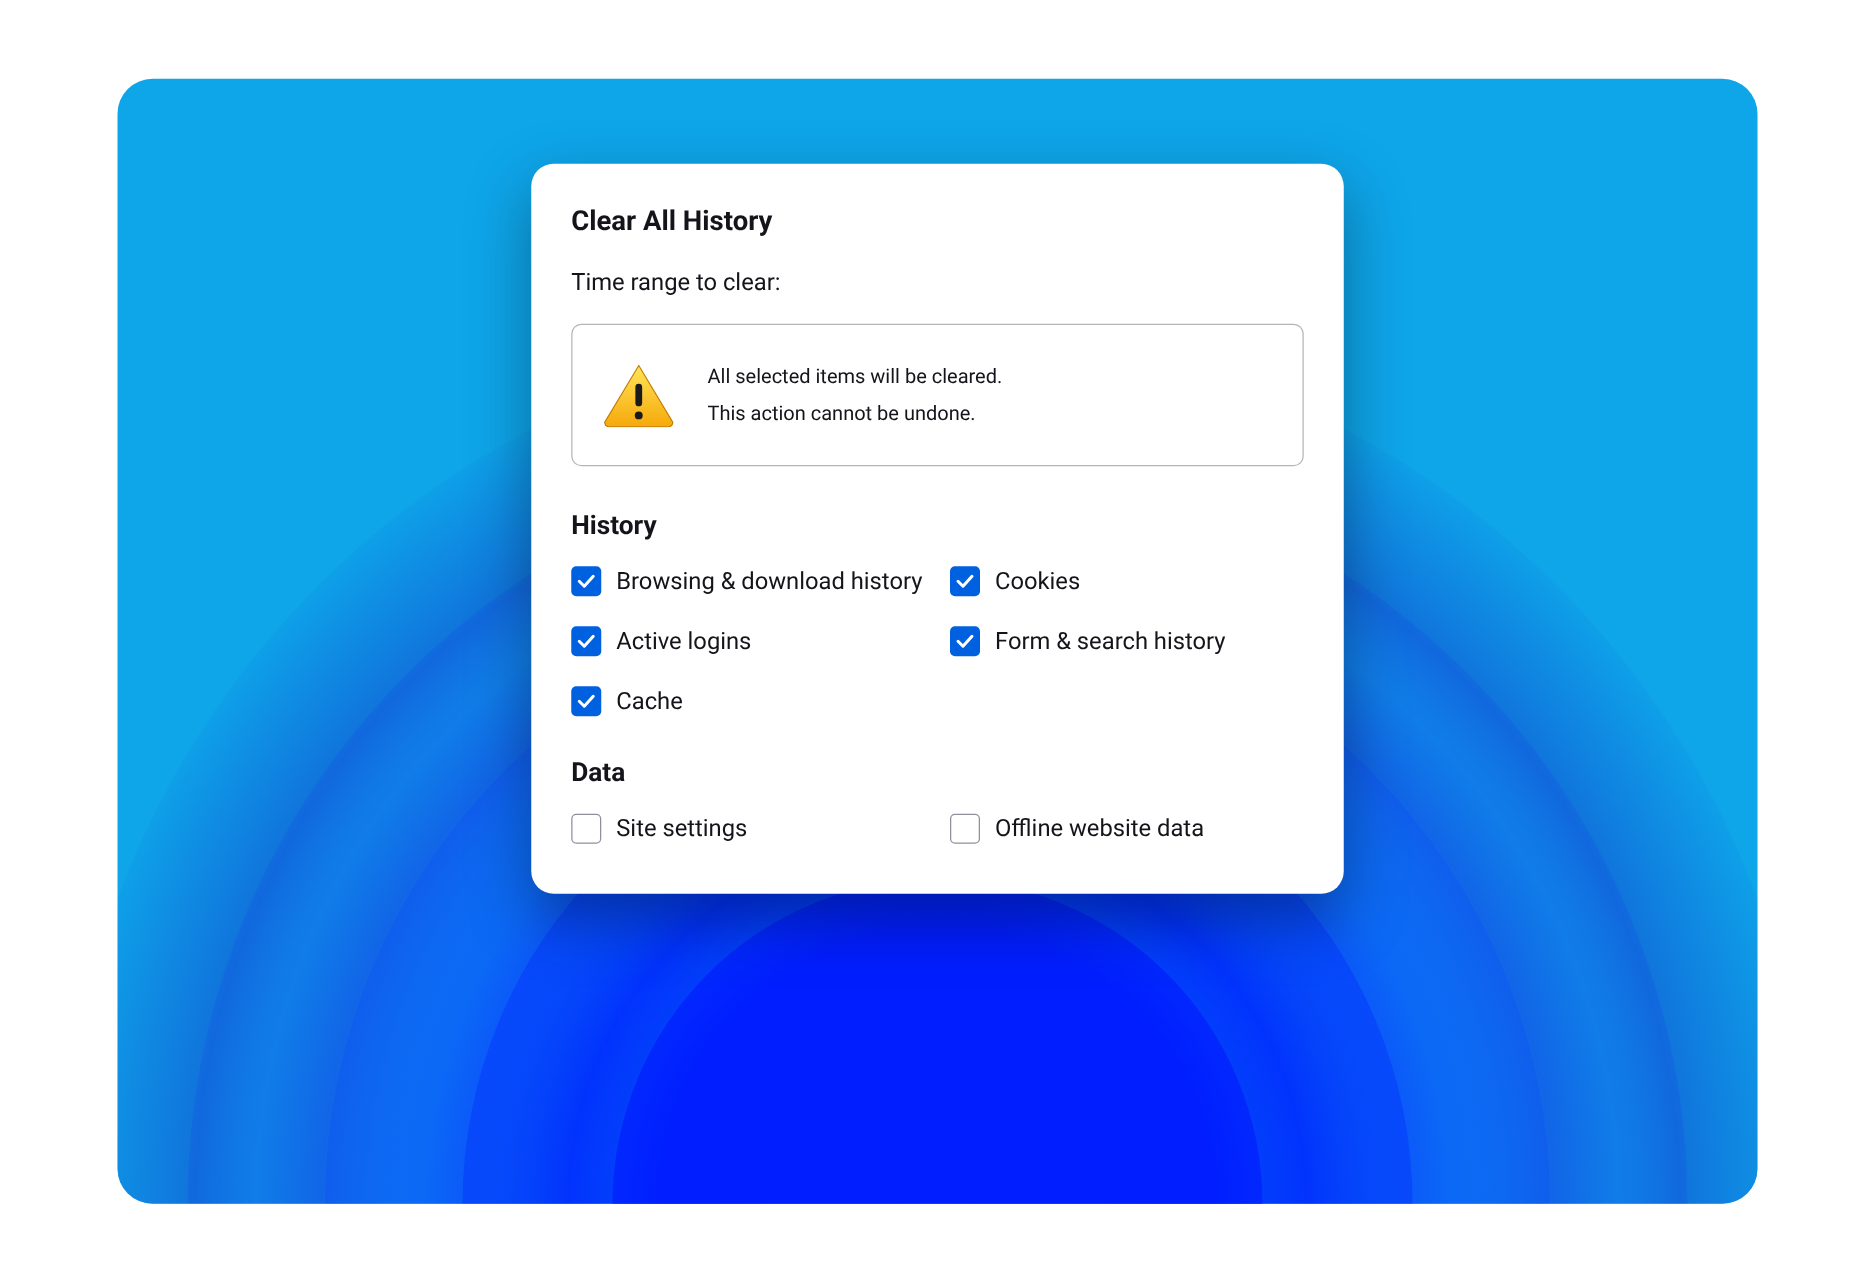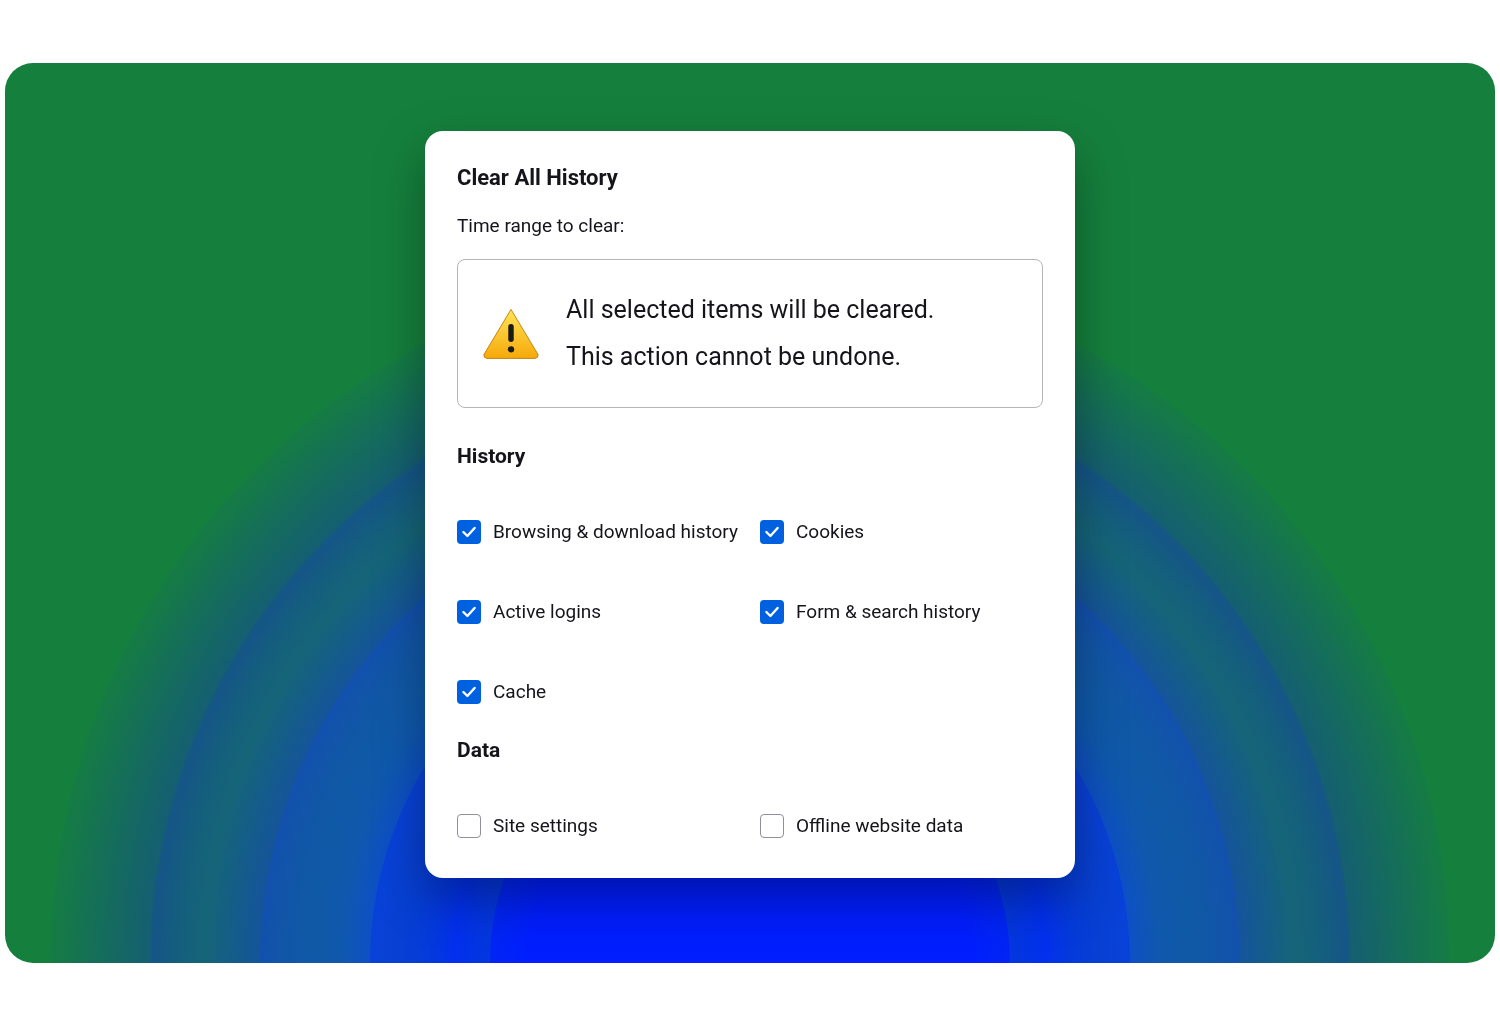--- a/index.html
+++ b/index.html
@@ -6,24 +6,24 @@
     body {
       font-family: -apple-system, BlinkMacSystemFont, "Segoe UI", Roboto, sans-serif;
       width: 1500px;
       height: 1025px;
       display: flex;
       align-items: center;
       justify-content: center;
       background: #fff;
     }
     .outer-frame {
-      width: 1490px;
+      width: 1312px;
       height: 900px;
       border-radius: 28px;
-      background: #15803d;
+      background: #0ea5e9;
       position: relative;
       overflow: hidden;
       display: flex;
       align-items: flex-start;
       justify-content: center;
     }
     .rings {
       position: absolute;
       bottom: -700px;
       left: 50%;
@@ -92,40 +92,39 @@
     .warning-box {
       border: 1px solid #b5b5b8;
       border-radius: 8px;
       padding: 26px 24px;
       display: flex;
       align-items: center;
       gap: 26px;
       margin-bottom: 36px;
     }
     .warning-icon svg { width: 58px; height: 52px; display: block; }
-    .warning-text { font-size: 25px; color: #15141a; line-height: 1.9; }
+    .warning-text { font-size: 16px; color: #15141a; line-height: 1.9; }
 
     .section-title {
       font-size: 21px;
       font-weight: 700;
       color: #15141a;
       margin-bottom: 20px;
     }
     .check-grid {
       display: grid;
       grid-template-columns: 1fr 1fr;
       column-gap: 20px;
       row-gap: 24px;
       margin-bottom: 34px;
     }
     .check-row {
       display: flex;
-      align-items: center;
+      align-items: flex-start;
       gap: 12px;
-      margin-top: 32px;
     }
     .checkbox {
       width: 24px;
       height: 24px;
       border-radius: 4px;
       display: flex;
       align-items: center;
       justify-content: center;
       flex-shrink: 0;
       cursor: pointer;

